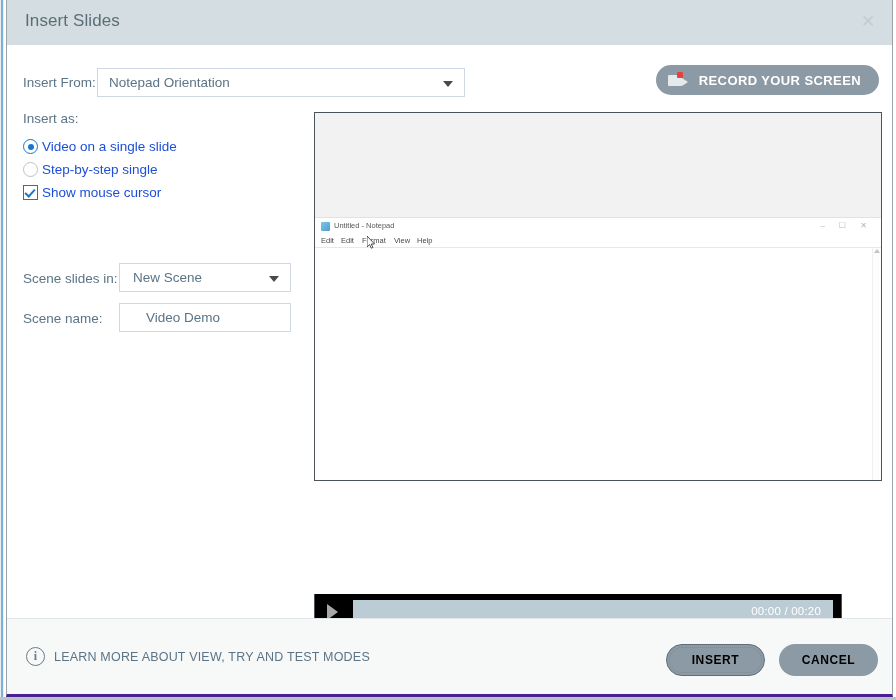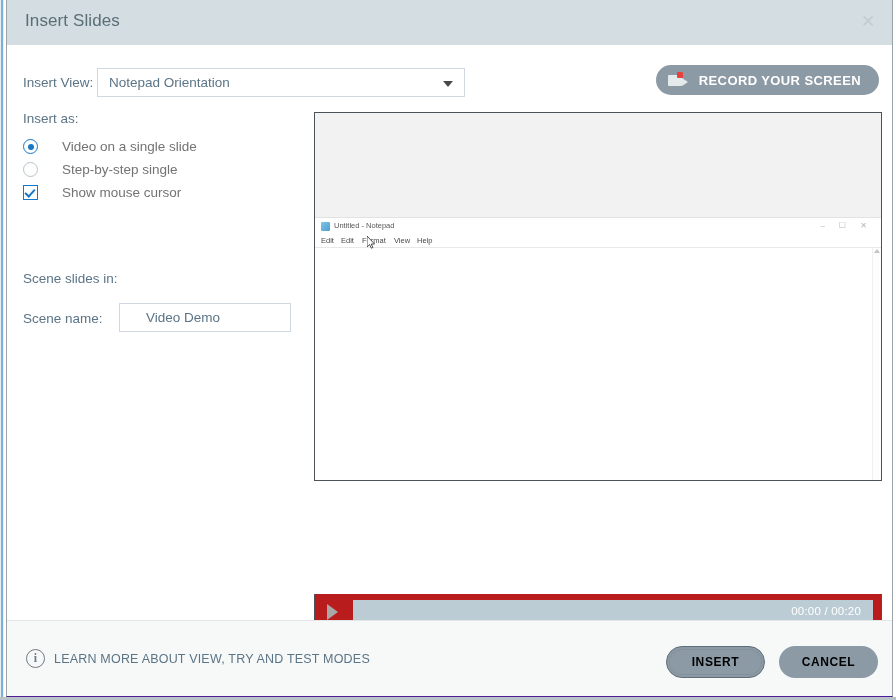--- a/index.html
+++ b/index.html
@@ -46,21 +46,21 @@
 
   
   #dialog {
     position: absolute;
     left: 6px; top: 0;
     width: 887px;
     height: 697px;
     background: #ffffff;
     border-left: 1px solid #9aa3a8;
     border-right: 1px solid #9aa3a8;
-    border-bottom: 1px solid #4c1d95;
+    border-bottom: 3px solid #4c1d95;
     box-sizing: border-box;
   }
 
   
   #title-bar {
     position: absolute;
     left: 0; top: 0;
     width: 100%;
     height: 45px;
     background: #d4dde1;
@@ -181,22 +181,22 @@
 
   .opt-row {
     position: absolute;
     left: 16px;
     display: flex;
     align-items: center;
     cursor: pointer;
   }
   .opt-label {
     font-size: 13.5px;
-    color: #737373;
-    margin-left: 24px;
+    color: #1d4ed8;
+    margin-left: 4px;
   }
   .radio {
     width: 15px; height: 15px;
     border: 1px solid #b8c4cc;
     border-radius: 50%;
     background: #ffffff;
     box-sizing: border-box;
     position: relative;
     flex: none;
   }
@@ -373,24 +373,24 @@
     left: 0; top: 423px;
     width: 100%;
     height: 50px;
     background: #f2f2f2;
   }
 
   
   #player-bar {
     position: absolute;
     left: 307px; top: 549px;
-    width: 568px; height: 36px;
+    width: 528px; height: 36px;
     border: 1px solid #4b5358;
     border-top: none;
-    background: #b91c1c;
+    background: #000000;
     box-sizing: border-box;
   }
   #play-button {
     position: absolute;
     left: 12px; top: 10px;
     width: 0; height: 0;
     border-top: 8px solid transparent;
     border-bottom: 8px solid transparent;
     border-left: 11px solid #a8a8a8;
     cursor: pointer;
@@ -493,21 +493,21 @@
 
   <div id="dialog">
 
     <div id="title-bar">
       <div id="title-text">Insert Slides</div>
       <div id="title-close">✕</div>
     </div>
 
     <div id="body-region">
 
-      <div class="field-label" id="lbl-insert-from">Insert View:</div>
+      <div class="field-label" id="lbl-insert-from">Insert From:</div>
       <div id="record-button">
         <span class="cam-icon">
           <span class="cam-body"></span>
           <span class="cam-lens"></span>
           <span class="cam-dot"></span>
         </span>
         <span id="record-button-label">RECORD YOUR SCREEN</span>
       </div>
 
       <div id="insert-from-select">
@@ -526,20 +526,24 @@
         <span class="radio"></span>
         <span class="opt-label">Step-by-step single</span>
       </div>
 
       <div class="opt-row" id="opt-show-cursor">
         <span class="checkbox checked"></span>
         <span class="opt-label">Show mouse cursor</span>
       </div>
 
       <div class="field-label" id="lbl-insert-in">Scene slides in:</div>
+      <div id="insert-in-select">
+        <span id="insert-in-value">New Scene</span>
+        <span class="caret"></span>
+      </div>
 
       <div class="field-label" id="lbl-scene-name">Scene name:</div>
       <input id="scene-name-input" type="text" value="Video Demo" style="">
 
       <div id="preview-panel">
 
         <div id="notepad-window">
 
           <div id="np-titlebar">
             <span id="np-appicon"></span>

